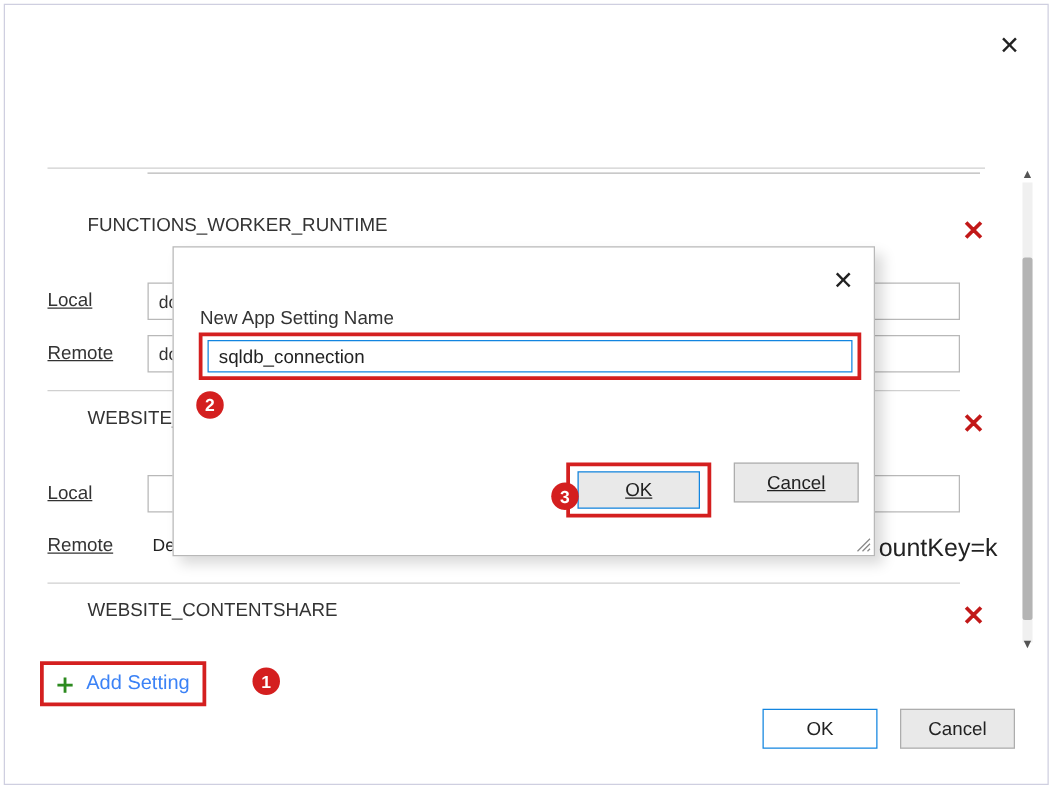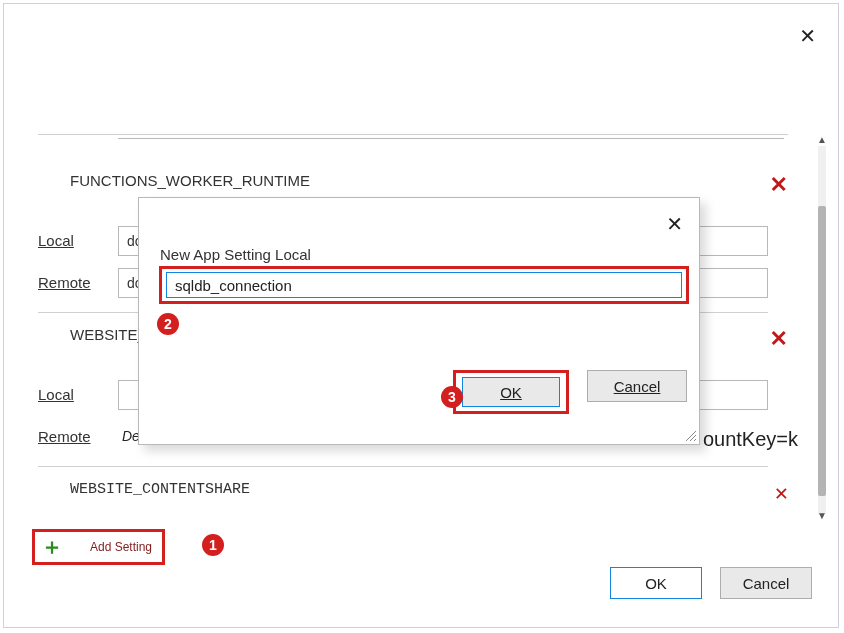--- a/index.html
+++ b/index.html
@@ -165,21 +165,21 @@
     position:absolute; left: 28px; top: 525px;
     border: 3px solid #d41f1f;
     padding: 4px 10px 4px 6px;
     display:flex; align-items:center; gap:6px;
     cursor:pointer;
   }
   .plus {
     font-size:22px; font-weight:700; color:#2c8a1f;
     line-height:1;
   }
-  .add-setting-text { font-size:12px; color:#7f1d1d;margin-left:21px; }
+  .add-setting-text { font-size:16px; color:#3b82f6; }
   
   .bottom-bar {
     position:absolute; right: 26px; bottom: 28px;
     display:flex; gap: 18px;
   }
   .btn-main {
     width: 92px; height: 32px;
     font-size:15px; font-family:inherit;
     cursor:pointer;
   }
@@ -221,48 +221,48 @@
       <span class="group-heading">WEBSITE_CON</span>
       <div class="delete-x">✕</div>
     </div>
     <div class="row" style="top:246px;">
       <span class="row-label">Local</span>
       <input class="row-input" value="" style="">
     </div>
     <div class="row" style="top:288px;">
       <span class="row-label">Remote</span>
       <input class="row-input" style="border: none; padding: 0px;">
-      <span style="position:absolute; left:84px; top:6px; font-size:14px;font-style:italic;">De</span>
+      <span style="position:absolute; left:84px; top:6px; font-size:14px;">De</span>
       <span style="position:absolute; right:-30px; top:6px; font-size:20px;">ountKey=k</span>
     </div>
 
     <div class="sep" style="top:332px;"></div>
 
-    <div class="group" style="top:346px;font-family:Liberation Mono, monospace;">
+    <div class="group" style="top:346px;">
       <span class="group-heading">WEBSITE_CONTENTSHARE</span>
       <div class="delete-x">✕</div>
     </div>
   </div>
 
   <div class="add-setting-wrap">
     <span class="plus">＋</span>
     <span class="add-setting-text">Add Setting</span>
   </div>
   <div class="callout" style="left:198px; top:530px;">1</div>
 
   <div class="bottom-bar">
     <button class="btn-main btn-ok">OK</button>
     <button class="btn-main btn-cancel">Cancel</button>
   </div>
 
 </div>
 
 <div class="dialog">
   <div class="dialog-close">✕</div>
-  <div class="dialog-label">New App Setting Local</div>
+  <div class="dialog-label">New App Setting Name</div>
   <div class="dialog-input-wrap">
     <input class="dialog-input" value="sqldb_connection" style="">
   </div>
   <div class="dialog-buttons">
     <div class="dlg-ok-wrap">
       <button class="dlg-ok">OK</button>
     </div>
     <button class="dlg-btn">Cancel</button>
   </div>
   <div class="resize-grip">

